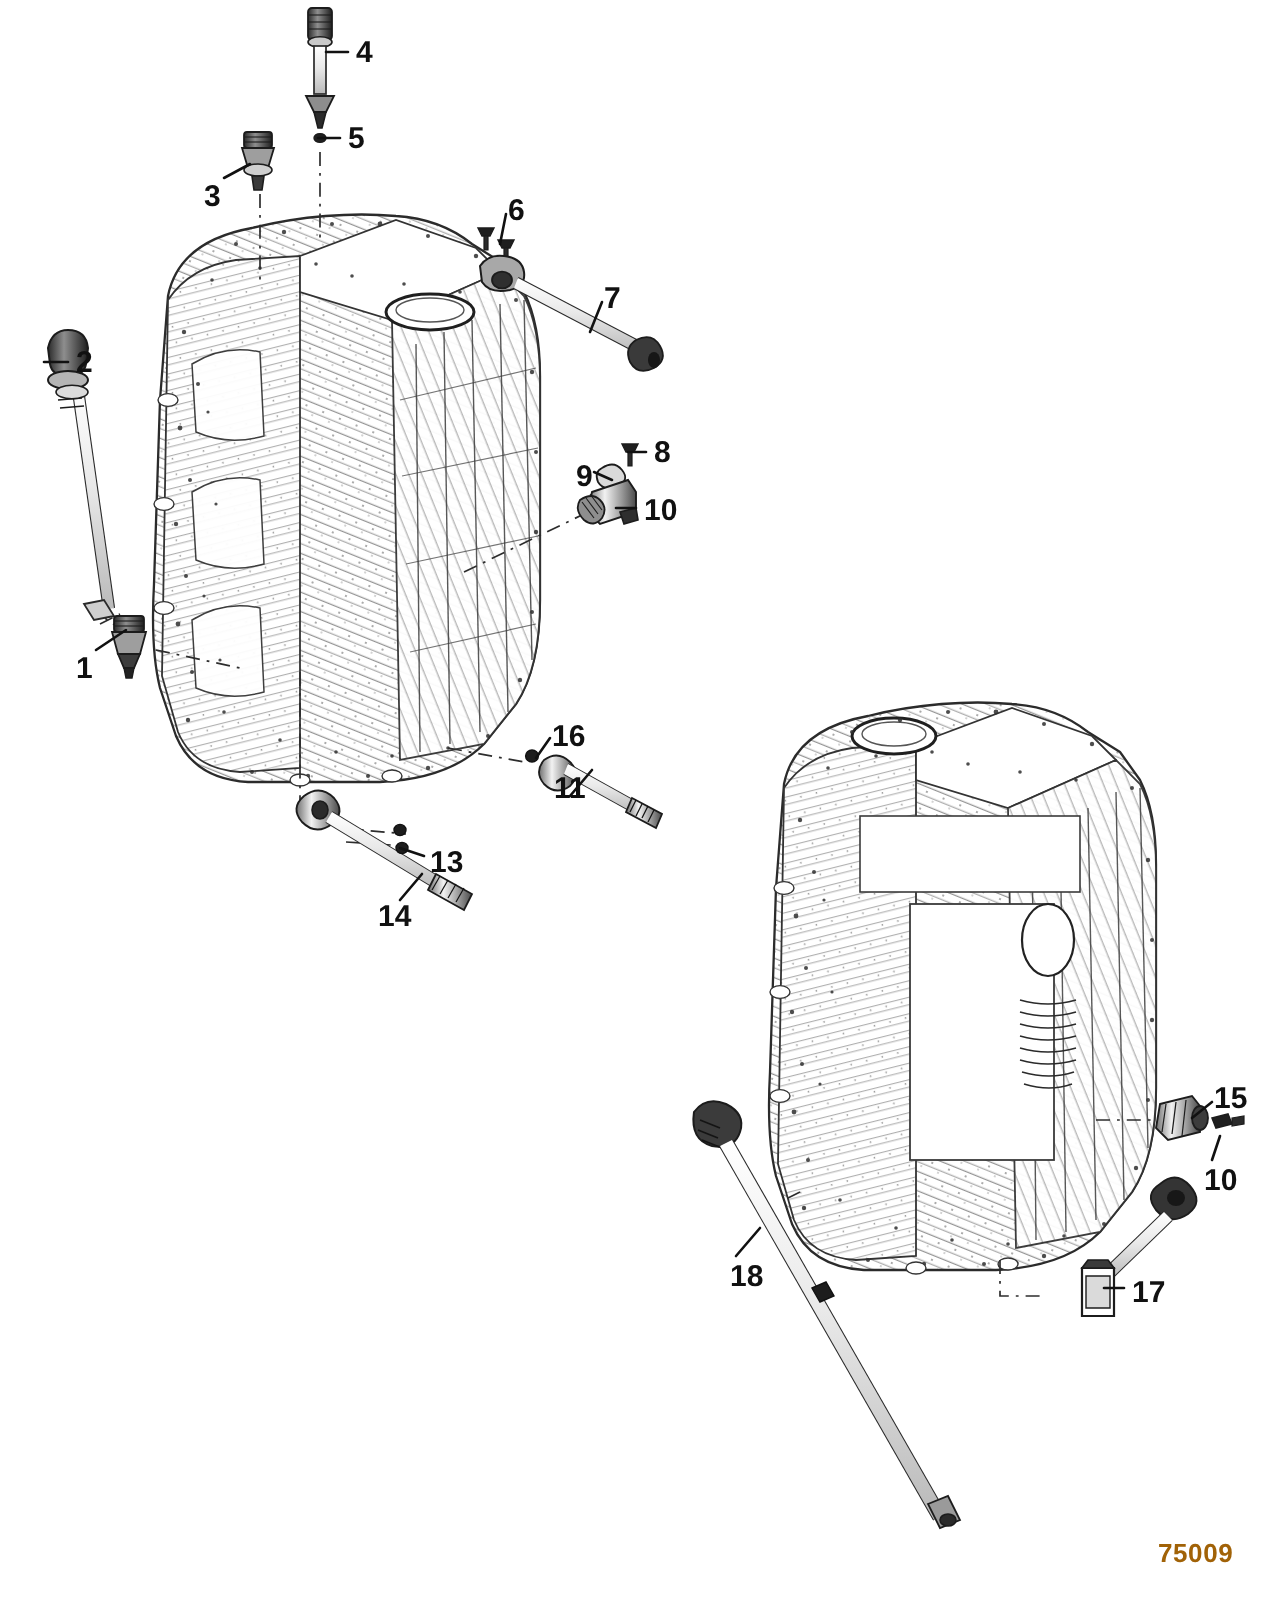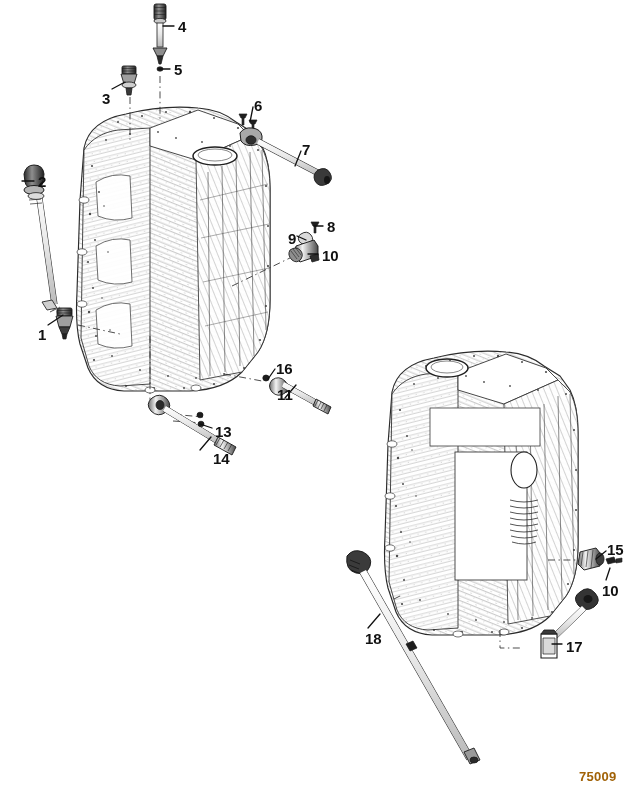--- a/index.html
+++ b/index.html
@@ -504,21 +504,21 @@
   <span class="callout-num" style="left:178px; top:19px;">4</span>
   <span class="callout-num" style="left:174px; top:62px;">5</span>
   <span class="callout-num" style="left:254px; top:98px;">6</span>
   <span class="callout-num" style="left:302px; top:142px;">7</span>
   <span class="callout-num" style="left:327px; top:219px;">8</span>
   <span class="callout-num" style="left:288px; top:231px;">9</span>
   <span class="callout-num" style="left:322px; top:248px;">10</span>
   <span class="callout-num" style="left:277px; top:387px;">11</span>
   <span class="callout-num" style="left:276px; top:361px;">16</span>
   <span class="callout-num" style="left:215px; top:424px;">13</span>
-  <span class="callout-num" style="left:189px; top:451px;margin-left:24px;">14</span>
+  <span class="callout-num" style="left:189px; top:451px;">14</span>
   <span class="callout-num" style="left:607px; top:542px;">15</span>
   <span class="callout-num" style="left:602px; top:583px;">10</span>
   <span class="callout-num" style="left:566px; top:639px;">17</span>
   <span class="callout-num" style="left:365px; top:631px;">18</span>
 
   <span class="drawing-code" style="left:579px; top:769px;">75009</span>
 
 </div>
 
 </body></html>

